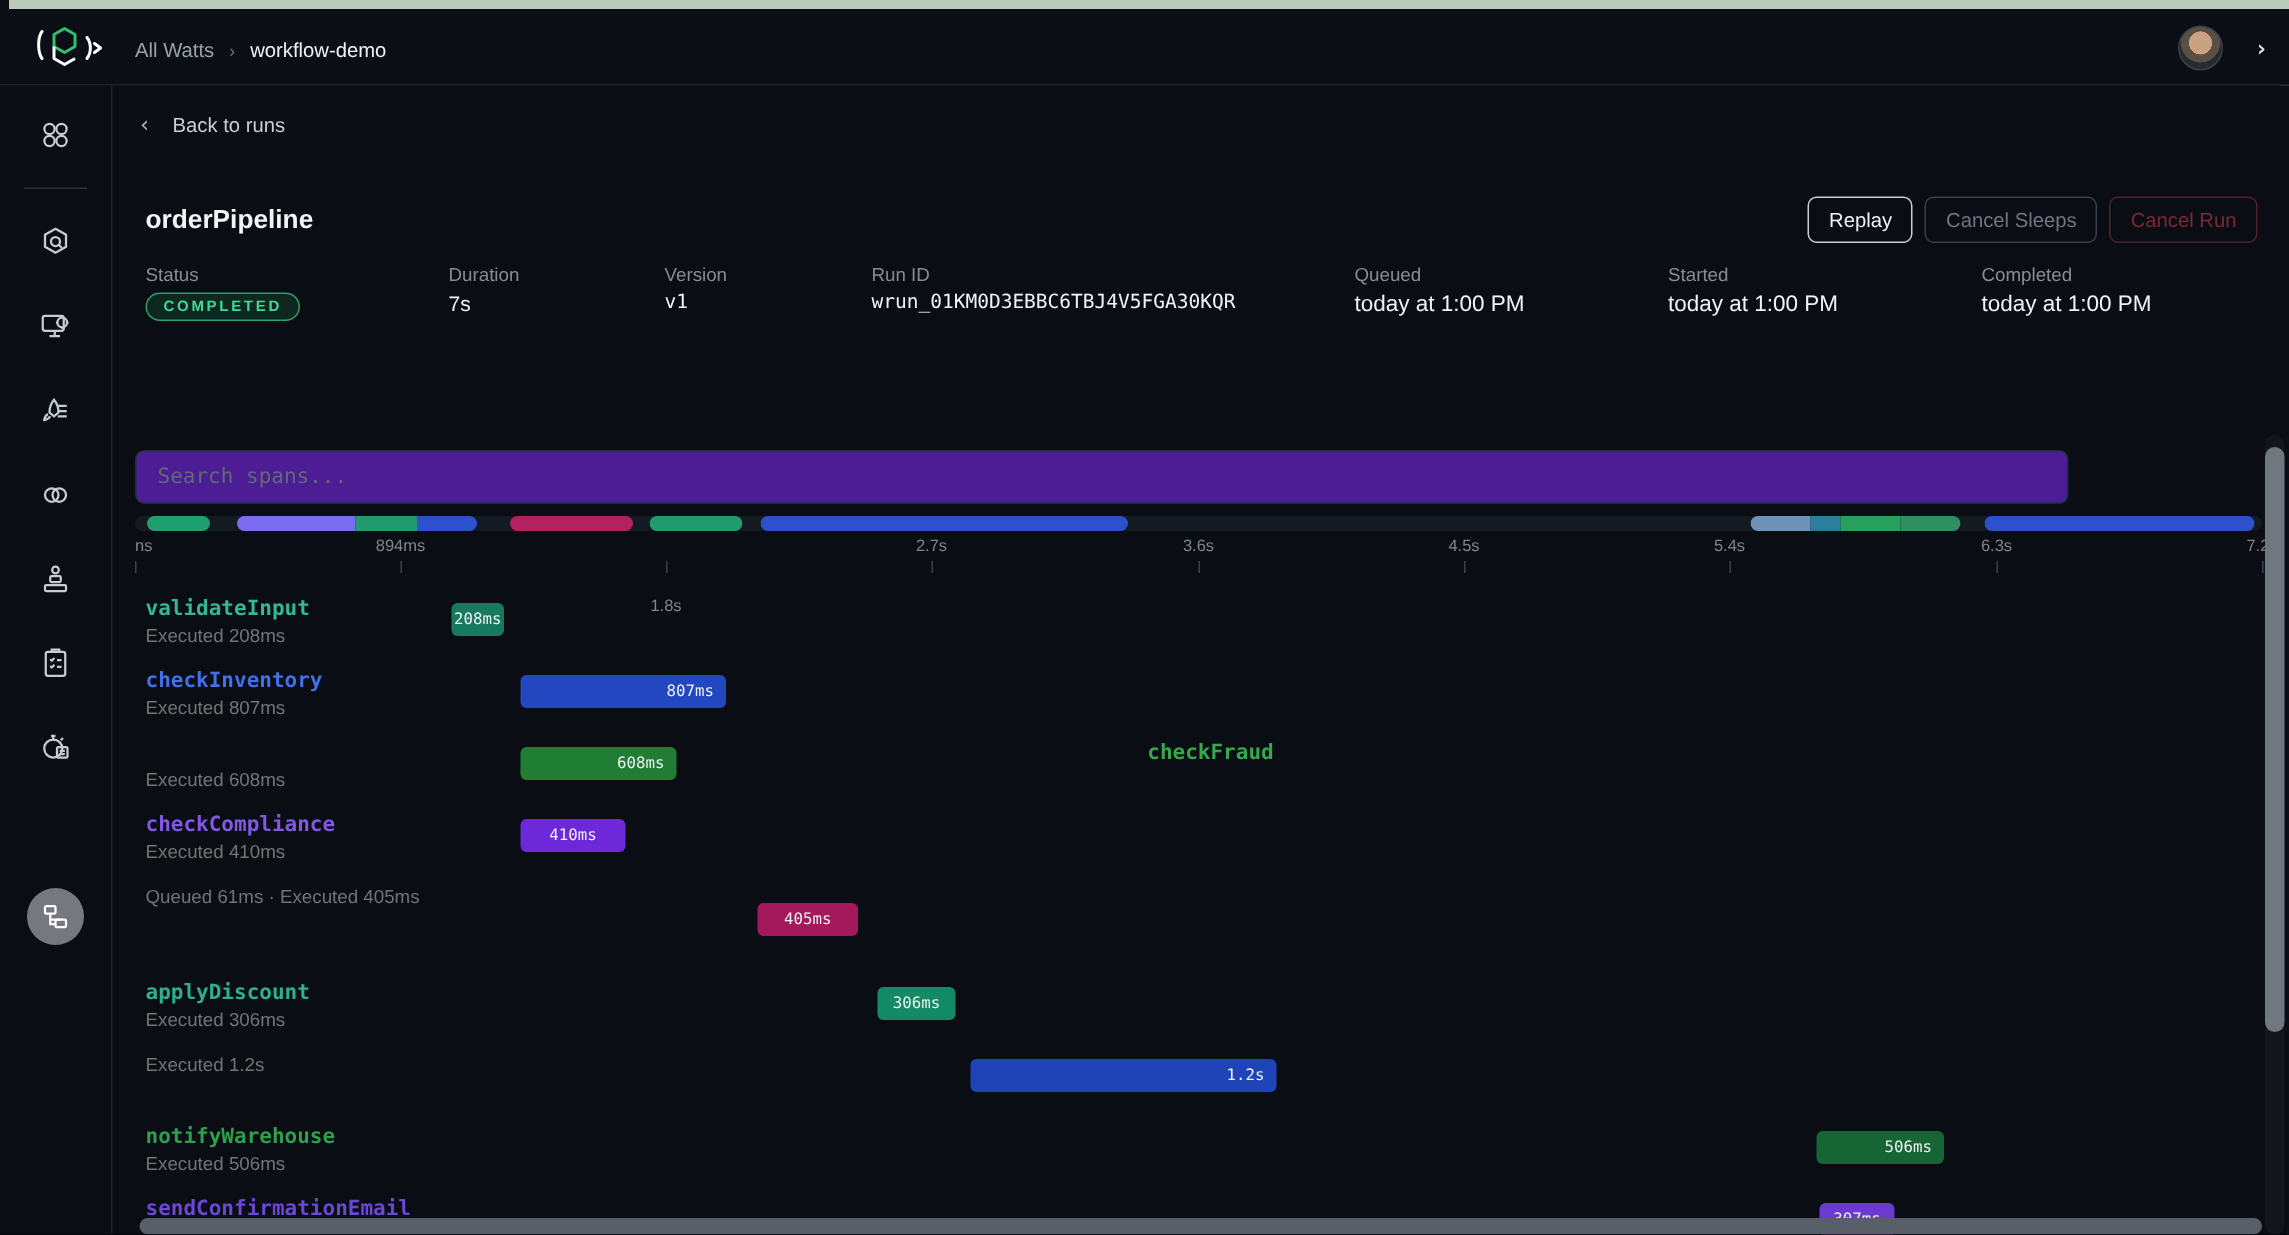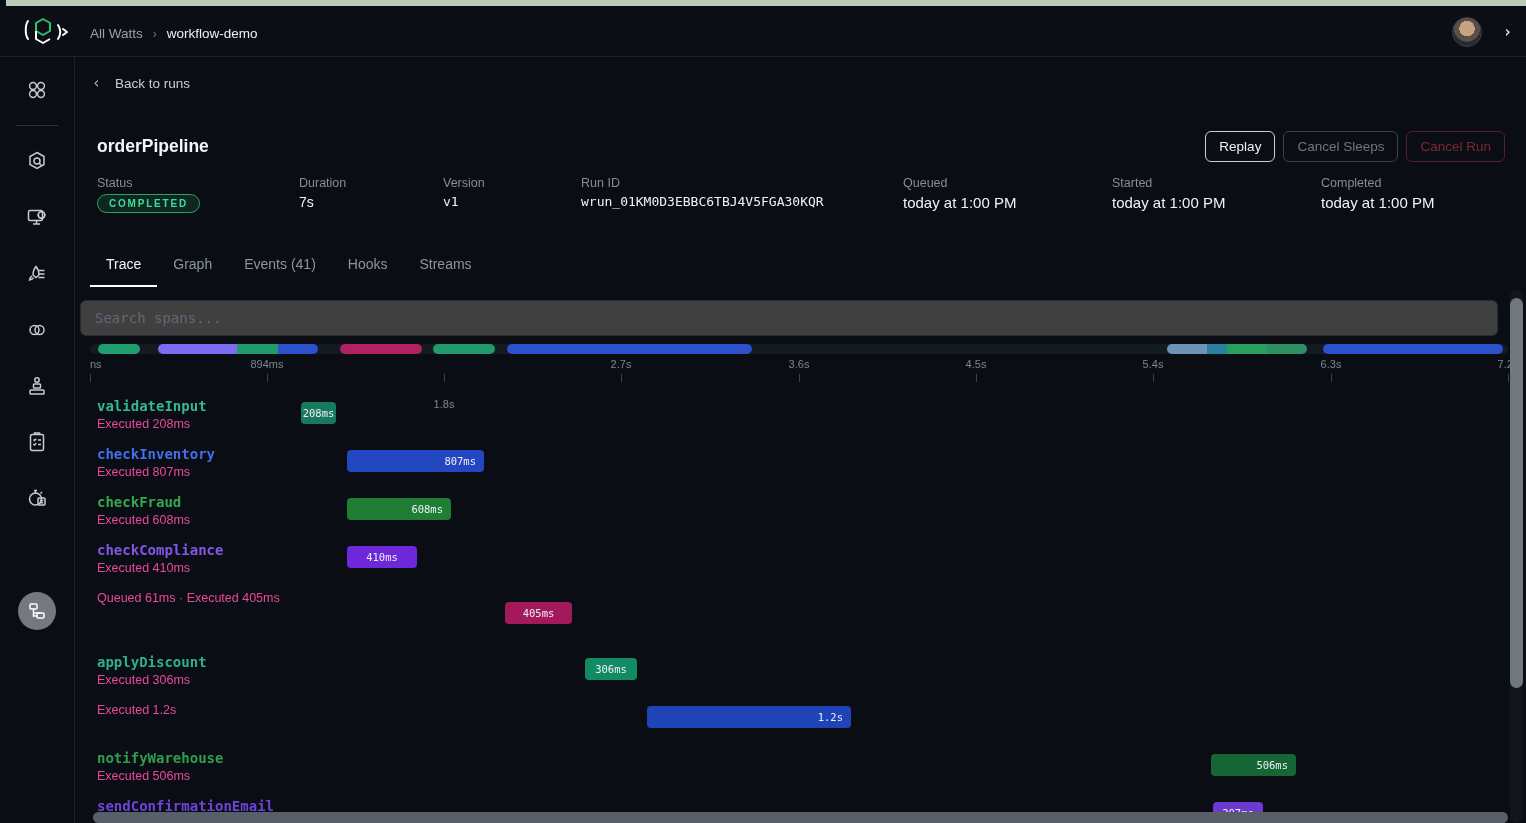--- a/index.html
+++ b/index.html
@@ -44,33 +44,33 @@
   .meta-value.mono { font-family:"DejaVu Sans Mono", monospace; font-size:13px; }
   .meta-value.time { font-size:15px; }
   .badge { display:inline-block; padding:3px 11px; border-radius:11px; border:1px solid #2f9e68;
     background:rgba(35,134,84,.22); color:#3edc97; font-size:10px; font-weight:bold; letter-spacing:1.8px;
     font-family:"Liberation Sans", sans-serif; }
   
   .tabs { position:absolute; left:90px; top:248px; display:flex; }
   .tab { padding:8px 16px 13px 16px; font-size:14px; color:#8b95a1; }
   .tab.active { color:#f2f5f7; border-bottom:2px solid #ffffff; }
   
-  .search-box { position:absolute; left:80px; top:300px; width:1418px; height:36px; border:1px solid #232c37; border-radius:6px; background:#404040; }
+  .search-box { position:absolute; left:90px; top:300px; width:1289px; height:36px; border:1px solid #232c37; border-radius:6px; background:#4c1d95; }
   .search-box input { width:100%; height:100%; background:transparent; border:none; outline:none;
     font-family:"DejaVu Sans Mono", monospace; font-size:14px; color:#aeb7c0; padding:0 14px; }
   .search-box input::placeholder { color:#5f6a77; }
   .minimap { position:absolute; left:90px; top:344px; width:1418px; height:10px; background:#141a22; border-radius:5px; }
   .mm-group { position:absolute; top:0; height:10px; border-radius:5px; overflow:hidden; display:flex; }
   .mm-seg { height:10px; }
   .axis-tick-label { position:absolute; top:358px; font-size:11px; color:#7d8691; transform:translateX(-50%); }
   .axis-tick-label.left { transform:none; }
   .axis-tick-mark { position:absolute; top:374px; width:1px; height:8px; background:#39414b; }
   .span-row { position:absolute; left:97px; width:1420px; }
   .span-name { font-family:"DejaVu Sans Mono", monospace; font-size:14px; font-weight:700; line-height:18px; }
-  .span-sub { font-size:12.5px; color:#ec4899; line-height:18px; width:185px; }
+  .span-sub { font-size:12.5px; color:#737373; line-height:18px; width:185px; }
   .span-bar { position:absolute; height:22px; border-radius:4px; display:flex; align-items:center;
     font-family:"DejaVu Sans Mono", monospace; font-size:10.5px; color:#eef1f4; }
   .span-bar.center { justify-content:center; }
   .span-bar.right { justify-content:flex-end; padding-right:8px; }
   
   .vscroll-track { position:absolute; right:3px; top:290px; width:13px; height:533px; background:#12161c; border-radius:7px; }
   .vscroll-thumb { position:absolute; right:3px; top:298px; width:13px; height:390px; background:#70777f; border-radius:7px; }
   .hscroll-thumb { position:absolute; left:93px; top:812px; width:1415px; height:11px; background:#585f68; border-radius:6px; }
 </style>
 </head>
@@ -190,27 +190,20 @@
       <div class="meta-label" style="left: 581px;">Run ID</div>
       <div class="meta-value mono" style="left: 581px;">wrun_01KM0D3EBBC6TBJ4V5FGA30KQR</div>
       <div class="meta-label" style="left: 903px;">Queued</div>
       <div class="meta-value time" style="left: 903px;">today at 1:00 PM</div>
       <div class="meta-label" style="left: 1112px;">Started</div>
       <div class="meta-value time" style="left: 1112px;">today at 1:00 PM</div>
       <div class="meta-label" style="left: 1321px;">Completed</div>
       <div class="meta-value time" style="left: 1321px;">today at 1:00 PM</div>
     </div>
 
-  <div class="tabs" id="tabs">
-      <div class="tab active">Trace</div>
-      <div class="tab">Graph</div>
-      <div class="tab">Events (41)</div>
-      <div class="tab">Hooks</div>
-      <div class="tab">Streams</div>
-    </div>
 
   <div class="search-box">
     <input type="text" placeholder="Search spans..." style="">
   </div>
 
   <div class="minimap" id="minimap">
       <div class="mm-group" style="left: 8px;">
         <div class="mm-seg" style="width: 42px; background: rgb(31, 158, 110);"></div>
       </div>
       <div class="mm-group" style="left: 68px;">
@@ -262,21 +255,21 @@
         <div class="span-name" style="color: rgb(53, 184, 144);">validateInput</div>
         <div class="span-sub">Executed 208ms</div>
         <div class="span-bar center" style="left: 204px; top: 5px; width: 35px; background: rgb(23, 121, 94);">208ms</div>
       </div>
       <div class="span-row" style="top: 445px;">
         <div class="span-name" style="color: rgb(65, 112, 232);">checkInventory</div>
         <div class="span-sub">Executed 807ms</div>
         <div class="span-bar right" style="left: 250px; top: 5px; width: 137px; background: rgb(35, 71, 192);">807ms</div>
       </div>
       <div class="span-row" style="top: 493px;">
-        <div class="span-name" style="color: rgb(54, 168, 76);">checkFraud</div>
+        <div class="span-name" style="color: rgb(54, 168, 76); text-align: center;">checkFraud</div>
         <div class="span-sub">Executed 608ms</div>
         <div class="span-bar right" style="left: 250px; top: 5px; width: 104px; background: rgb(31, 126, 51);">608ms</div>
       </div>
       <div class="span-row" style="top: 541px;">
         <div class="span-name" style="color: rgb(130, 87, 230);">checkCompliance</div>
         <div class="span-sub">Executed 410ms</div>
         <div class="span-bar center" style="left: 250px; top: 5px; width: 70px; background: rgb(109, 40, 217);">410ms</div>
       </div>
       <div class="span-row" style="top: 589px;">
         <div class="span-sub">Queued 61ms · Executed 405ms</div>

